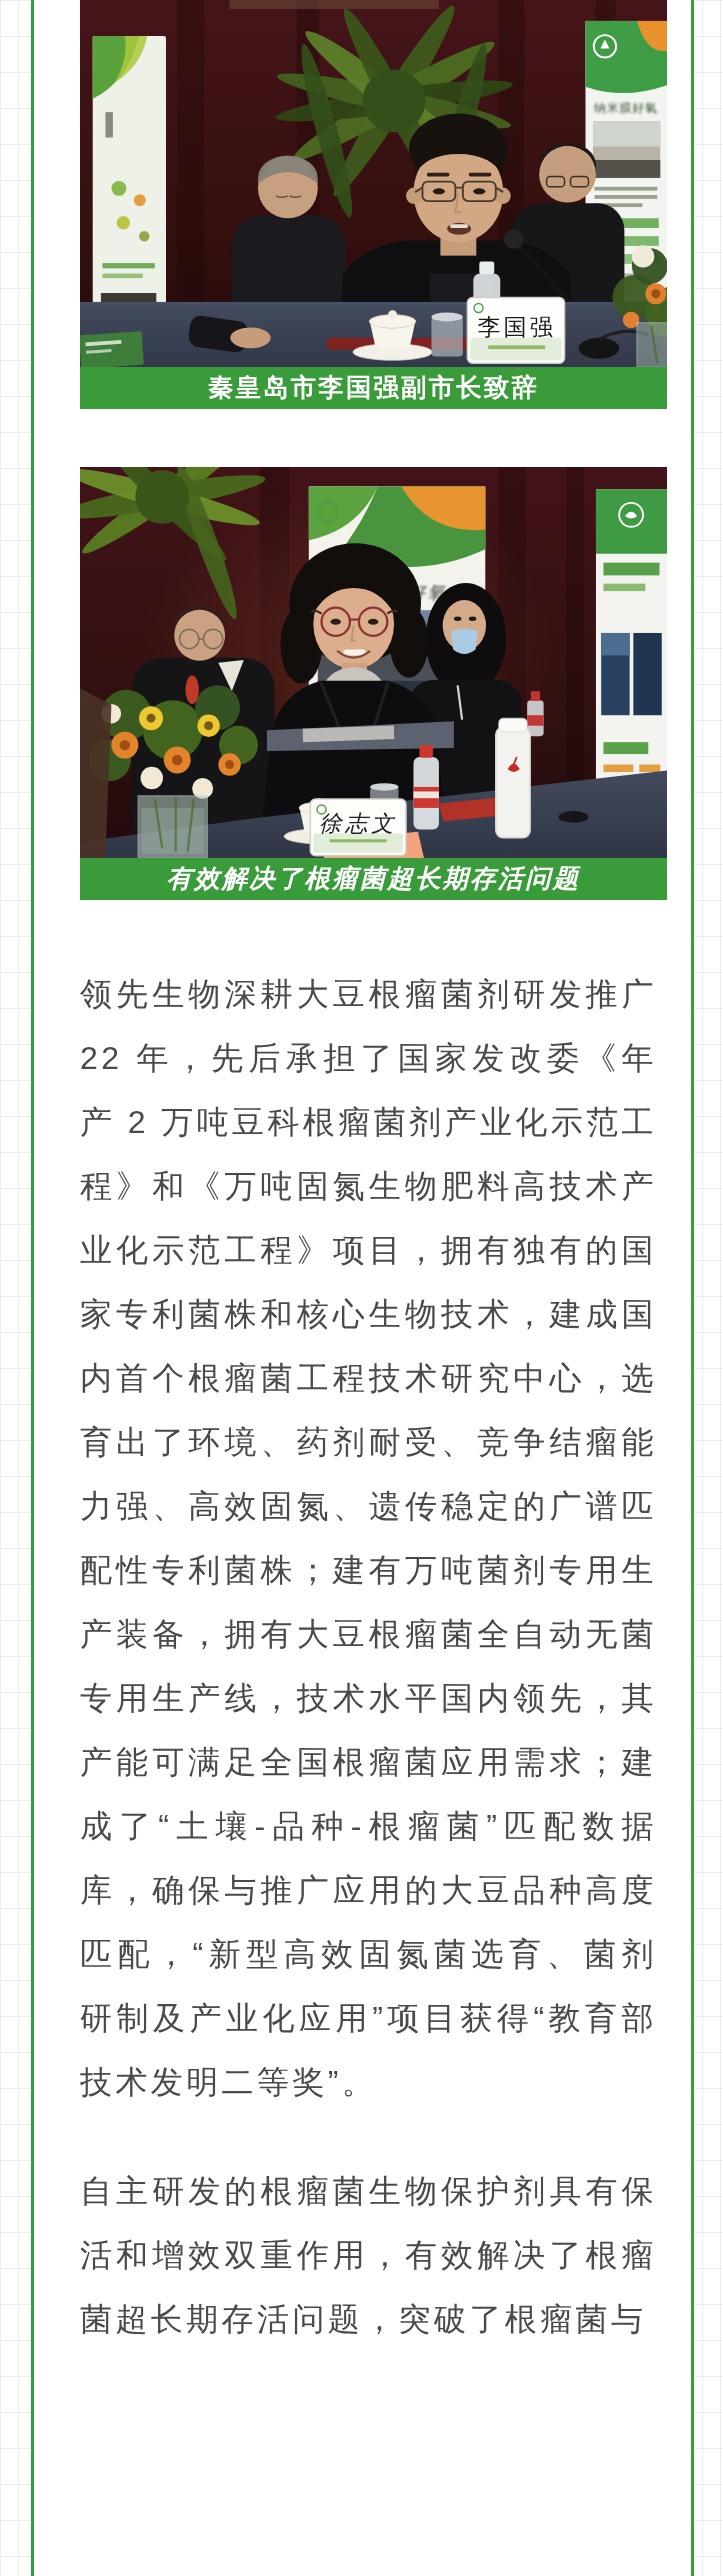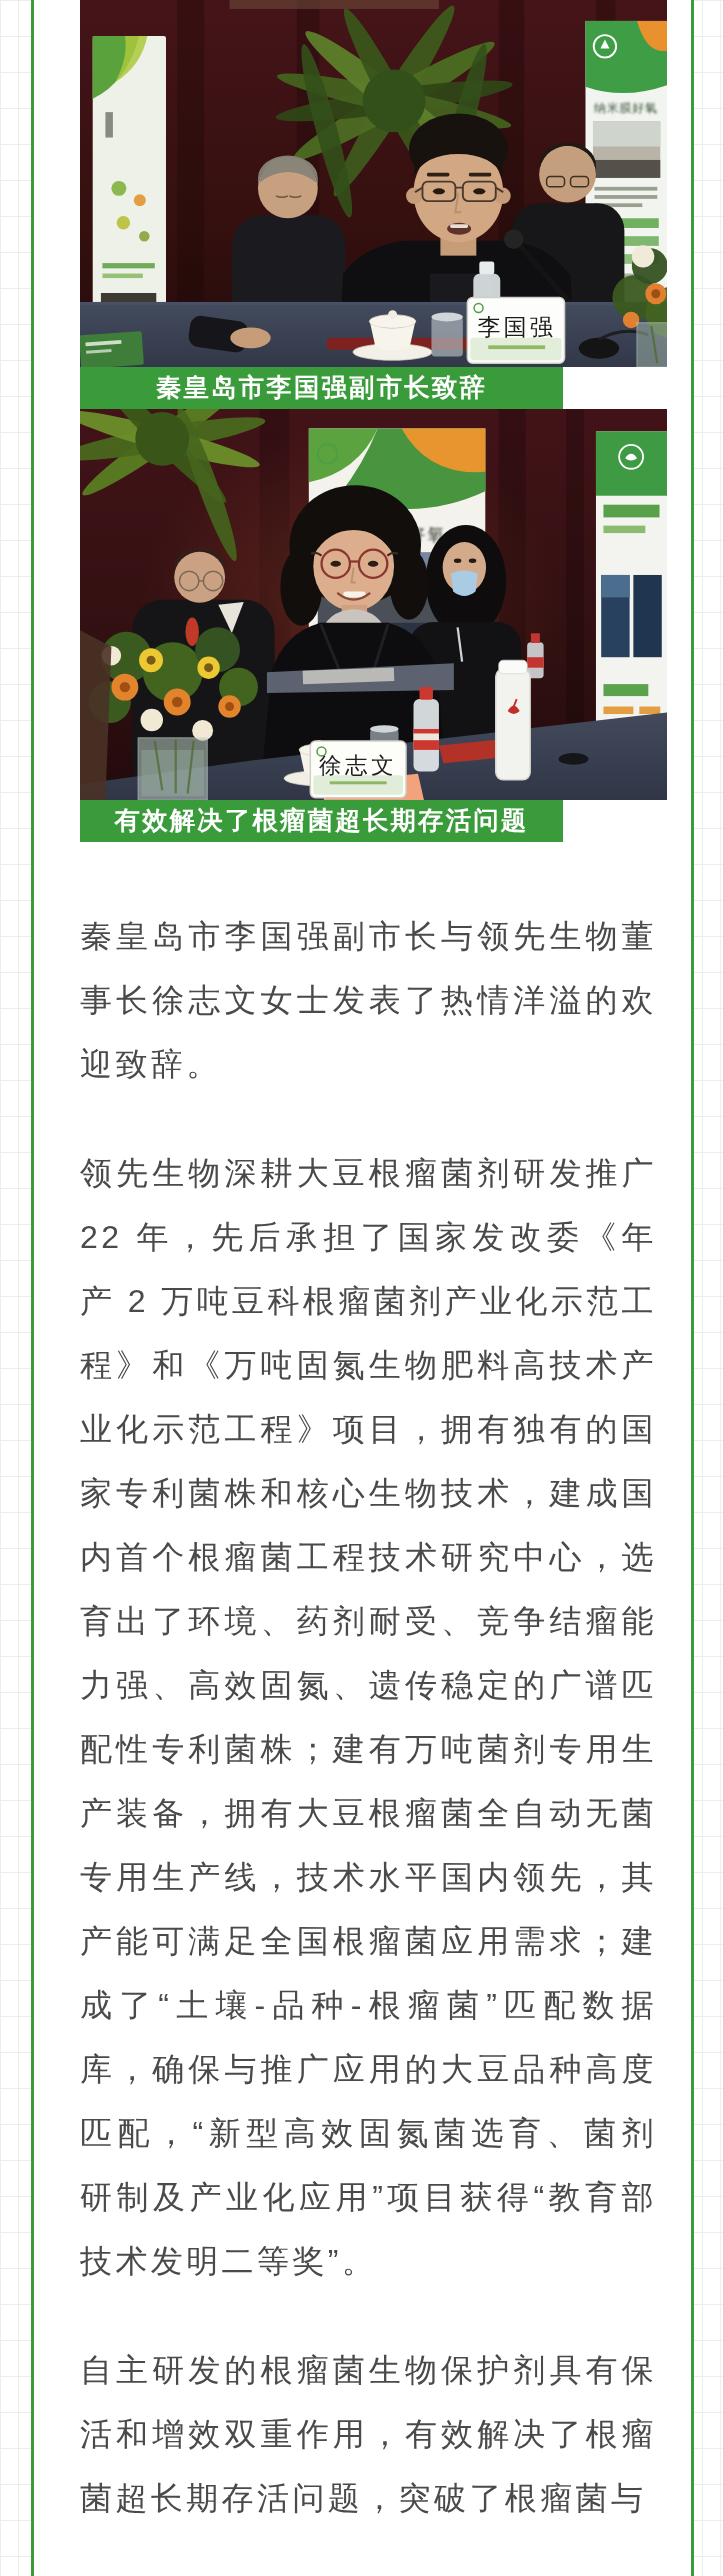--- a/index.html
+++ b/index.html
@@ -16,24 +16,24 @@
     box-sizing:border-box;
     margin-left:31px;
     width:663px;height:2576px;
     background:#ffffff;
     border-left:3.7px solid #3a9b3a;
     border-right:3.7px solid #3a9b3a;
     padding:0 34px 0 46px;
     overflow:hidden;
   }
   figure{margin:0;padding:0;}
-  .figure2{}
+  .figure2{margin-top:58px;font-style:italic;}
   .photo{display:block;width:587px;}
   .caption{
-    width:483px;height:42px;
+    width:587px;height:42px;
     background:#3a9b3a;color:#ffffff;
     display:flex;align-items:center;justify-content:center;
     font-size:25.4px;font-weight:700;letter-spacing:2.2px;
     white-space:nowrap;
   }
   .article{padding-top:62px;}
   .article p{
     margin:0 0 45px 0;
     font-size:32px;line-height:64px;letter-spacing:3.4px;
     color:#4a4a4a;text-align:justify;
@@ -408,19 +408,18 @@
       </g>
 
       <path d="M0,296 L42,318 L34,523 L0,523 Z" fill="#4a3226" opacity="0.9"></path>
 
       <ellipse cx="660" cy="468" rx="20" ry="8" fill="#15151a"></ellipse>
     </svg>
     <figcaption class="caption">有效解决了根瘤菌超长期存活问题</figcaption>
   </figure>
 
   <div class="article">
-    <p>秦皇岛市李国强副市长与领先生物董事长徐志文女士发表了热情洋溢的欢迎致辞。</p>
     <p>领先生物深耕大豆根瘤菌剂研发推广 22 年，先后承担了国家发改委《年产 2 万吨豆科根瘤菌剂产业化示范工程》和《万吨固氮生物肥料高技术产业化示范工程》项目，拥有独有的国家专利菌株和核心生物技术，建成国内首个根瘤菌工程技术研究中心，选育出了环境、药剂耐受、竞争结瘤能力强、高效固氮、遗传稳定的广谱匹配性专利菌株；建有万吨菌剂专用生产装备，拥有大豆根瘤菌全自动无菌专用生产线，技术水平国内领先，其产能可满足全国根瘤菌应用需求；建成了“土壤-品种-根瘤菌”匹配数据库，确保与推广应用的大豆品种高度匹配，“新型高效固氮菌选育、菌剂研制及产业化应用”项目获得“教育部技术发明二等奖”。</p>
     <p>自主研发的根瘤菌生物保护剂具有保活和增效双重作用，有效解决了根瘤菌超长期存活问题，突破了根瘤菌与</p>
   </div>
 
 </div>
 
 
 </body></html>

